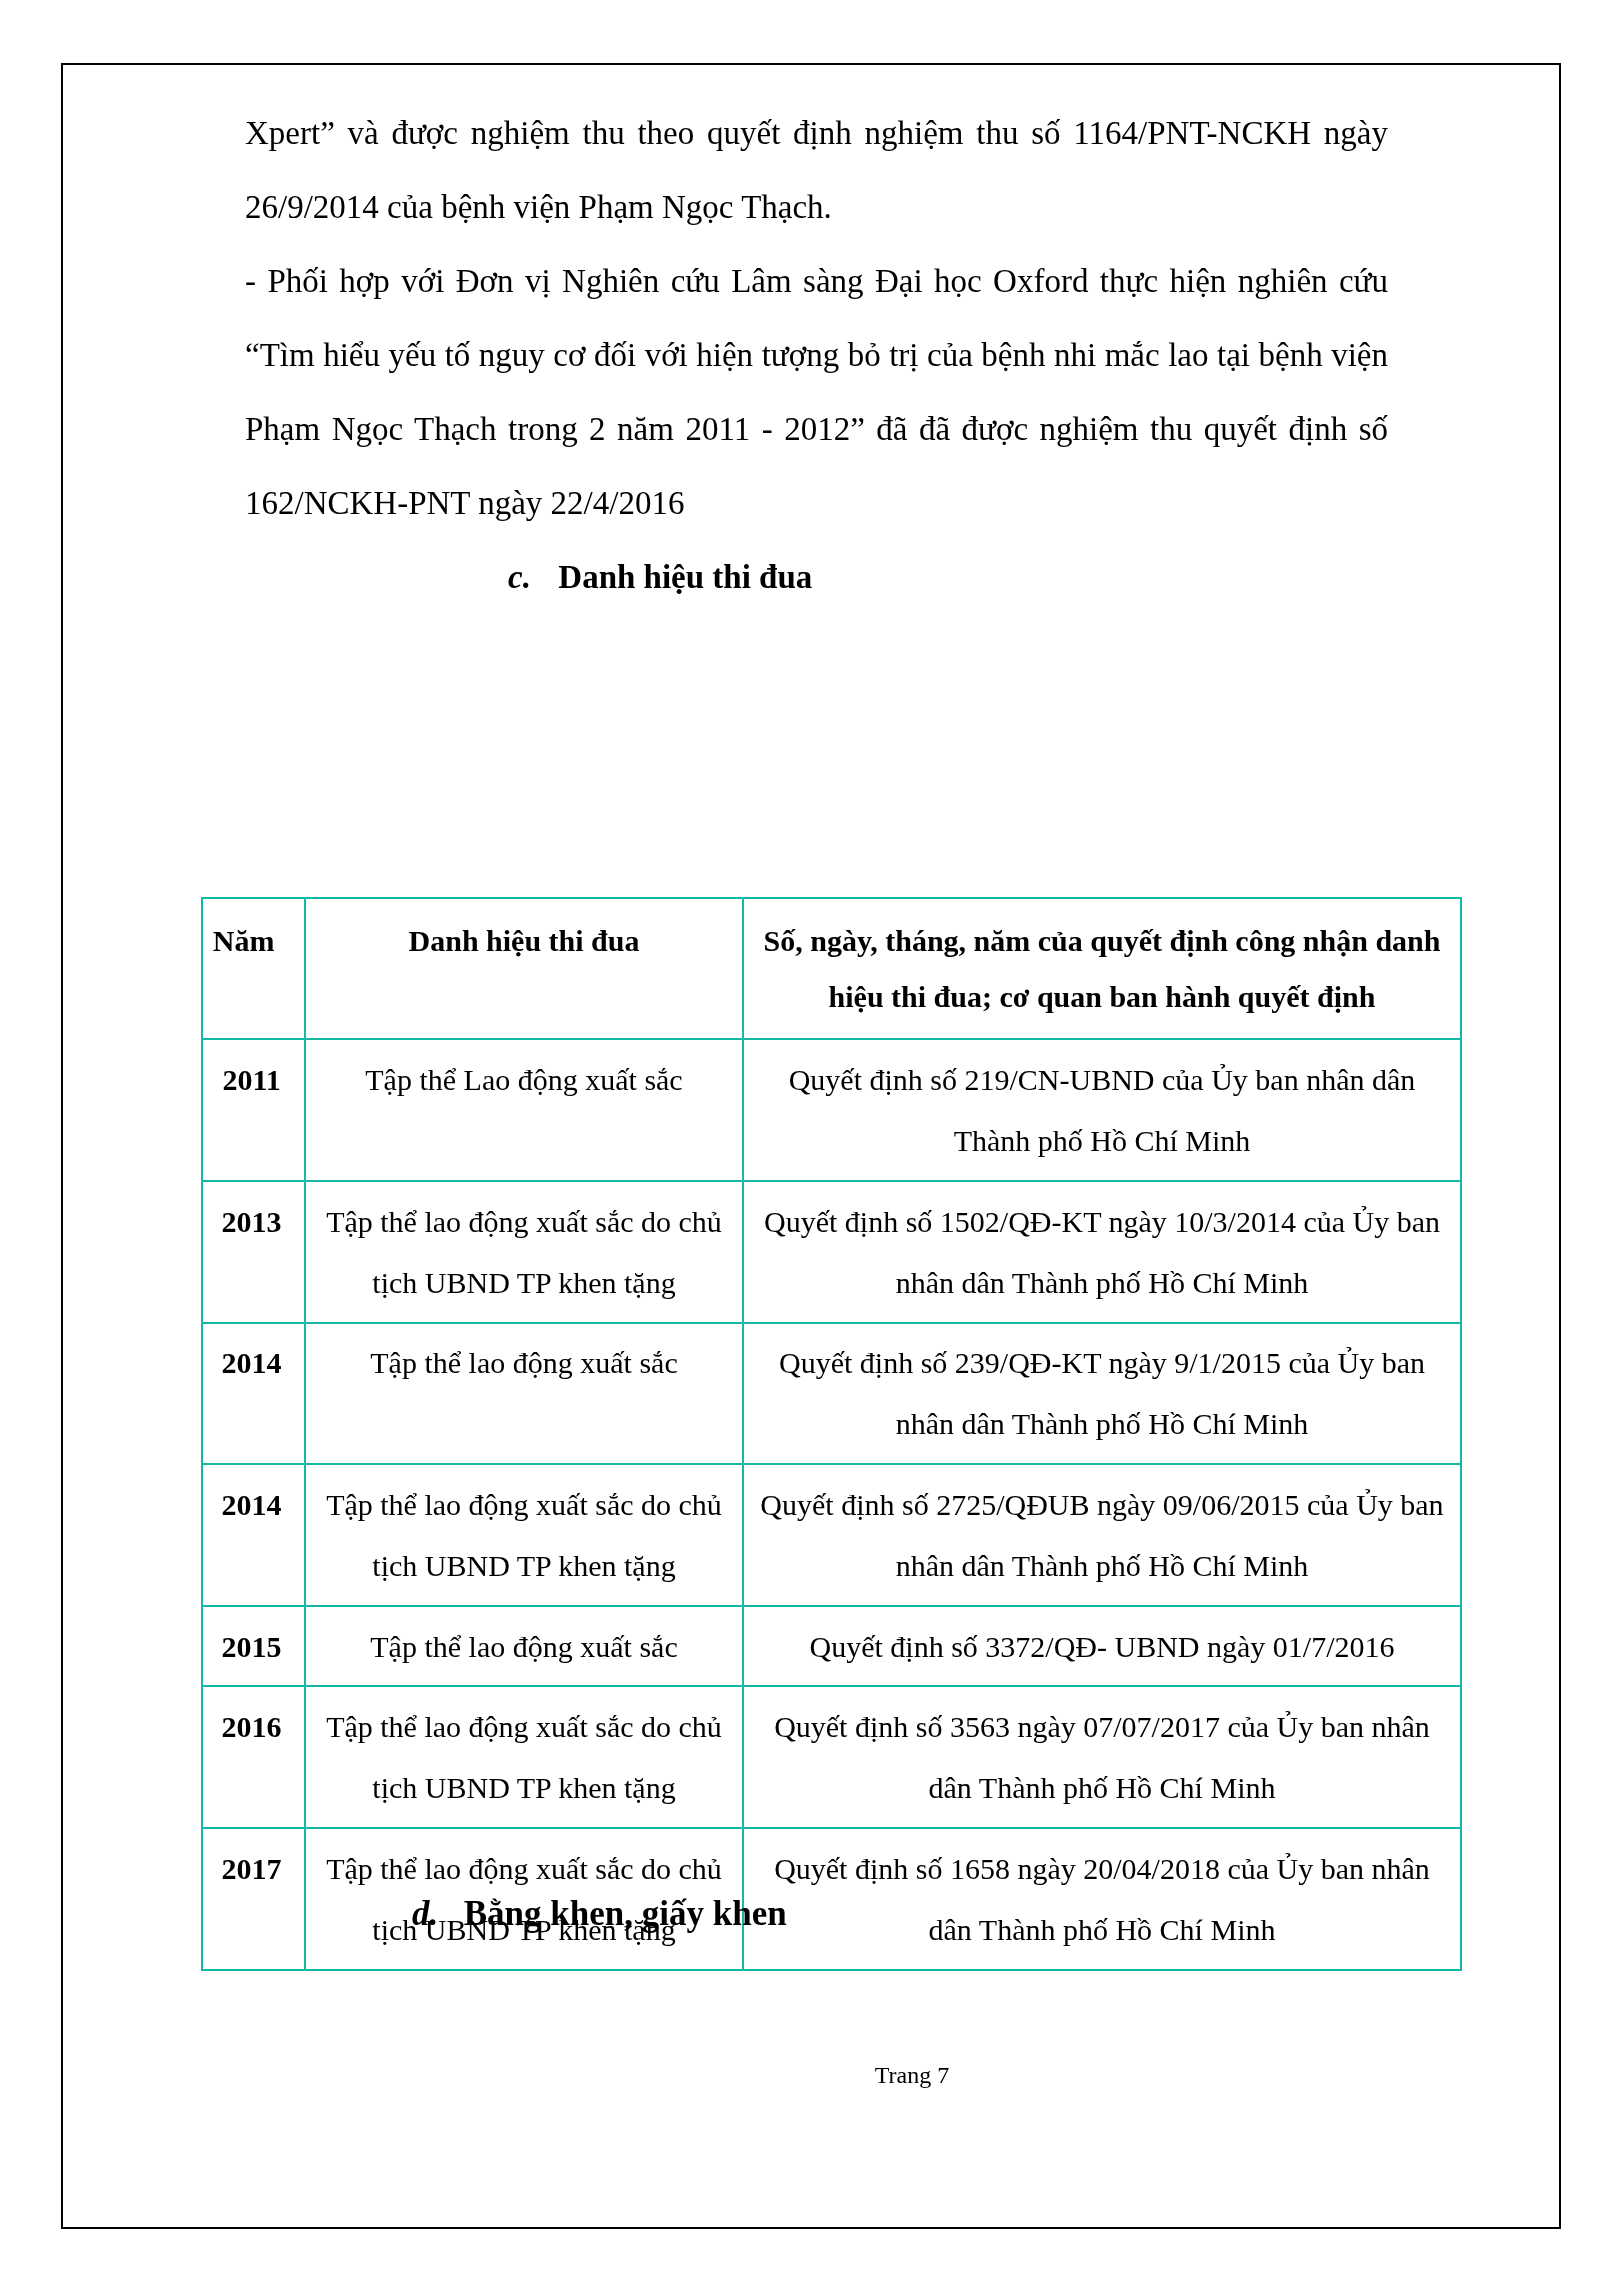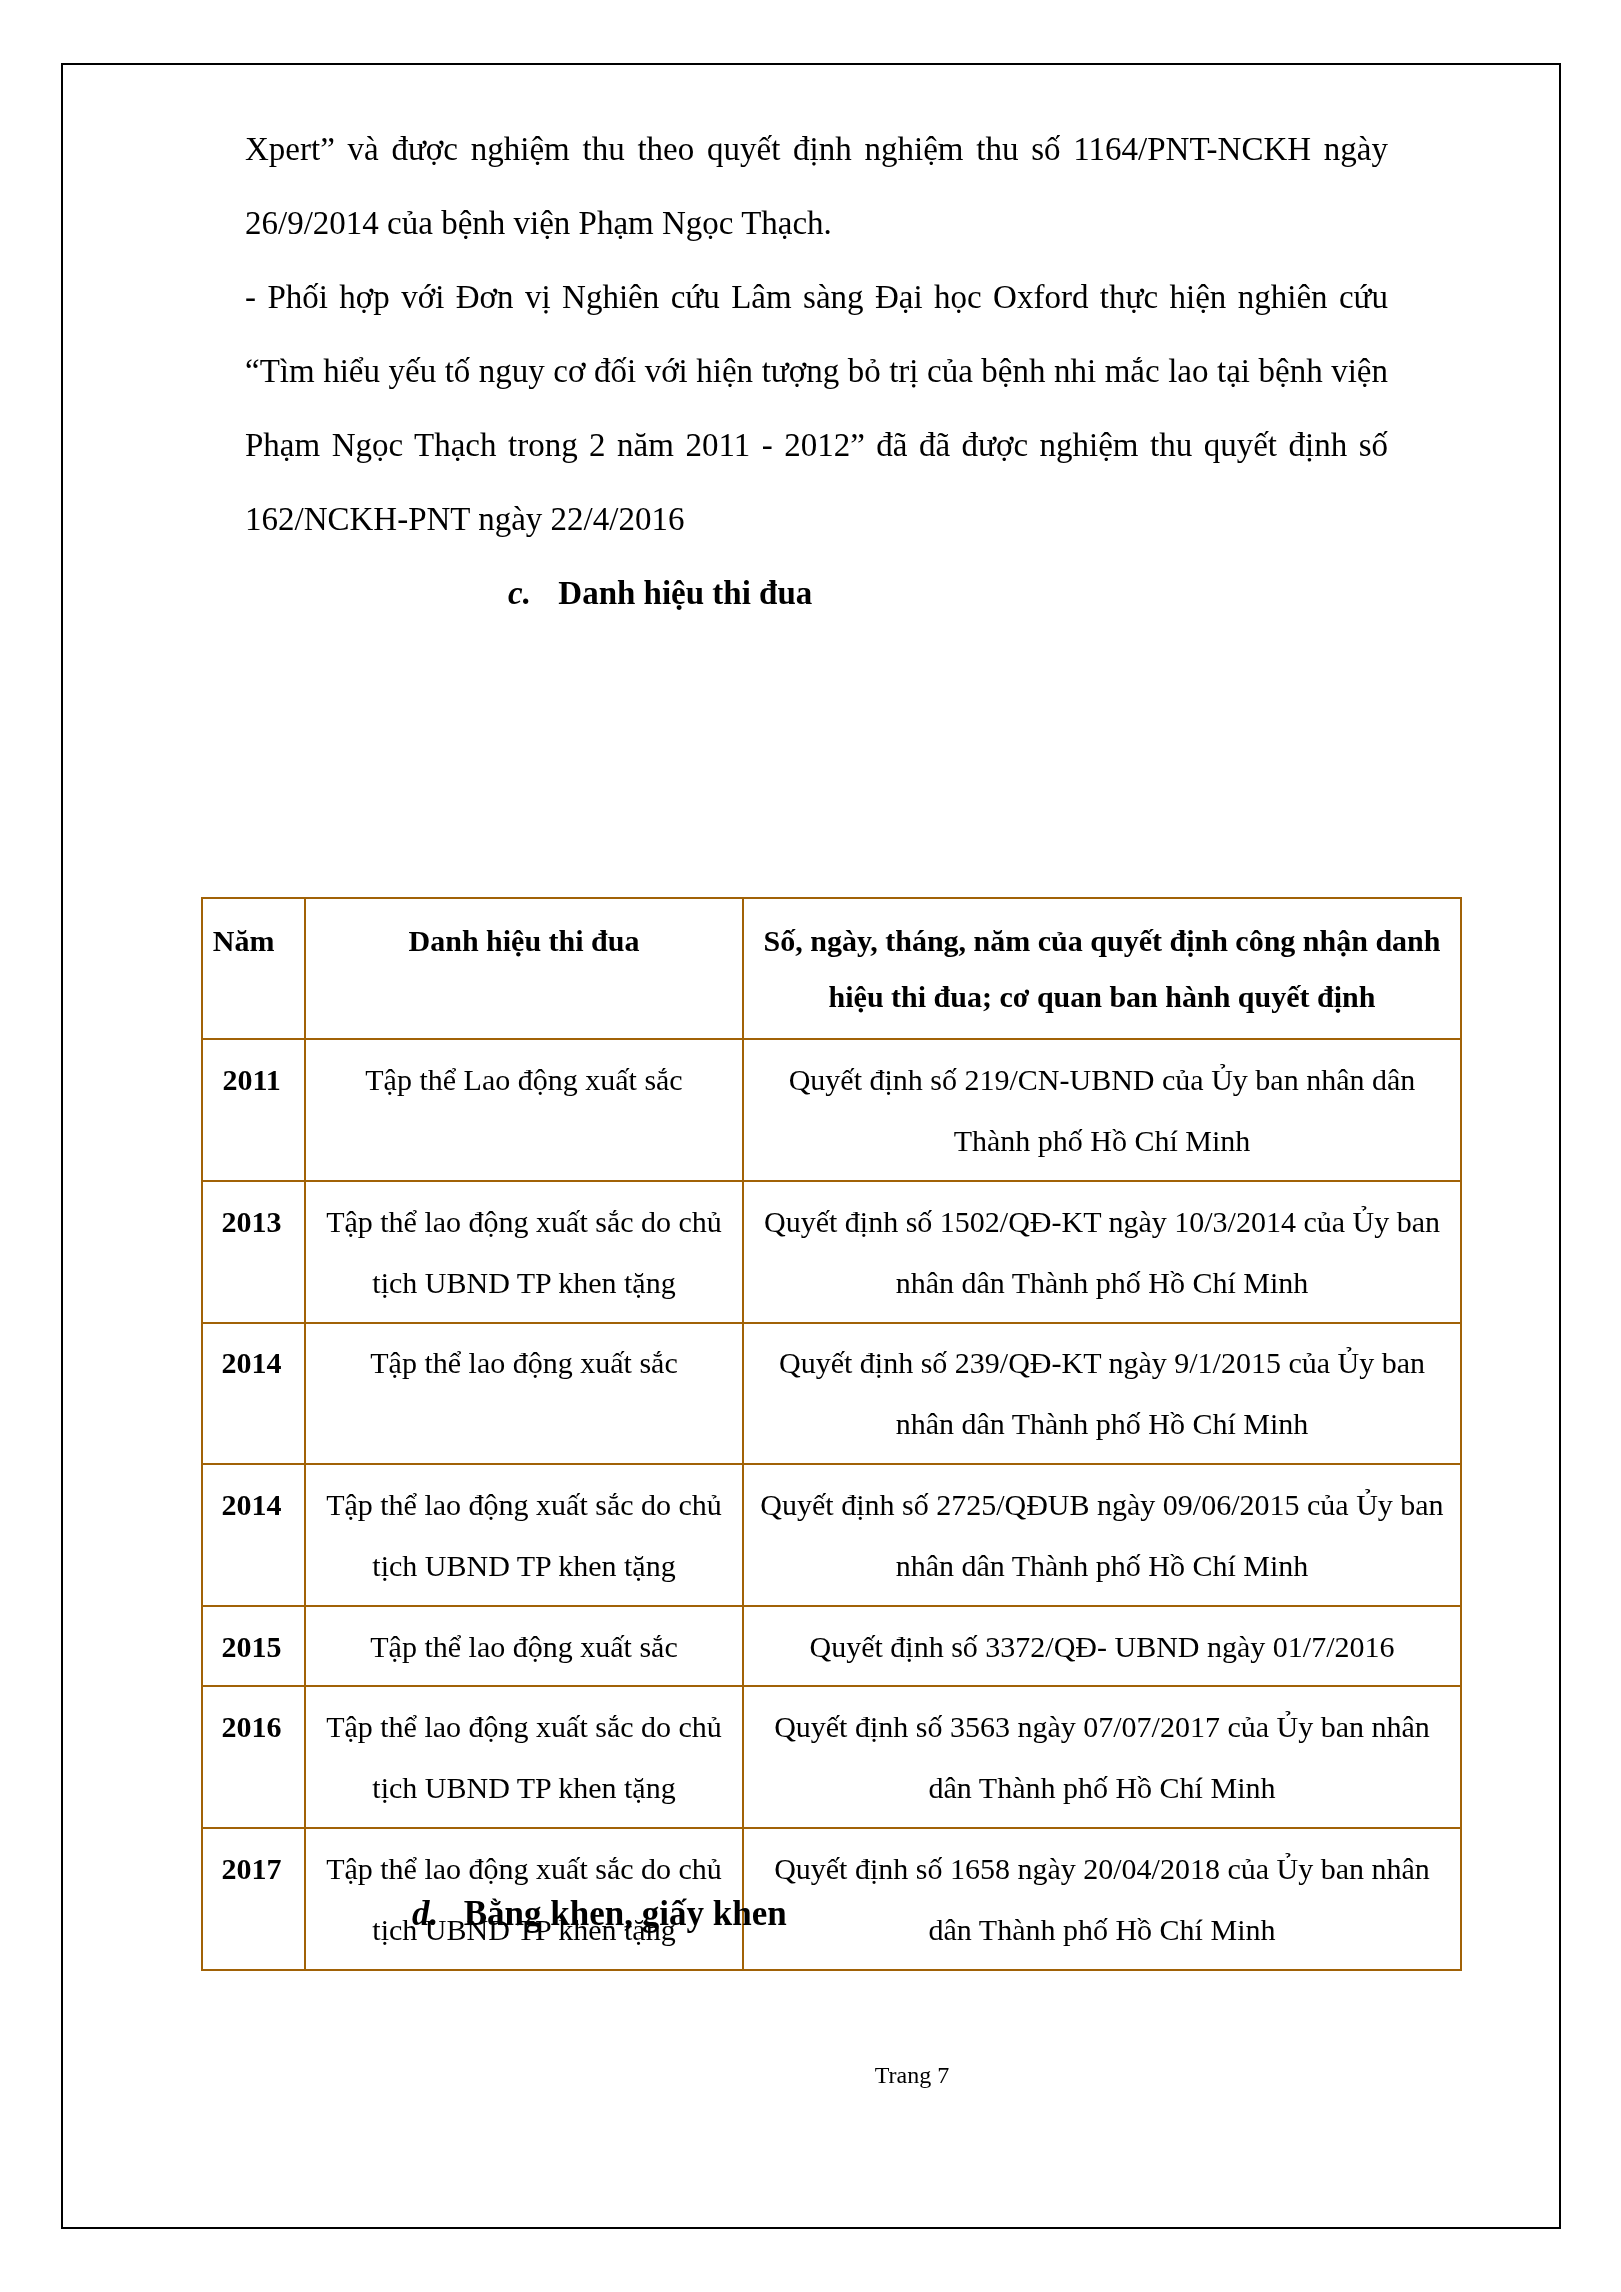--- a/index.html
+++ b/index.html
@@ -13,21 +13,21 @@
     margin:0 auto;
   }
   .page-border{
     position:absolute;
     left:61px;top:63px;
     width:1496px;height:2162px;
     border:2px solid #000;
   }
   .content{
     position:absolute;
-    left:245px;top:112px;
+    left:245px;top:96px;
     width:1143px;
     font-size:33px;
     line-height:74px;
     text-align:justify;
   }
   .content p{margin:0;padding:0;}
   .heading-c{
     margin:0;
     padding-left:263px;
     font-size:33px;
@@ -41,21 +41,21 @@
     left:201px;top:897px;
     width:1259px;
     border-collapse:collapse;
     table-layout:fixed;
     font-size:30px;
   }
   .award-table col.c-year{width:103px;}
   .award-table col.c-title{width:438px;}
   .award-table col.c-decision{width:718px;}
   .award-table th,.award-table td{
-    border:2px solid #a16207;
+    border:2px solid #14b8a6;
     vertical-align:top;
     text-align:center;
     padding:8.8px 11.8px;
     line-height:61px;
   }
   .award-table th{
     font-weight:bold;
     line-height:56px;
     padding:13.7px 11.8px;
   }

